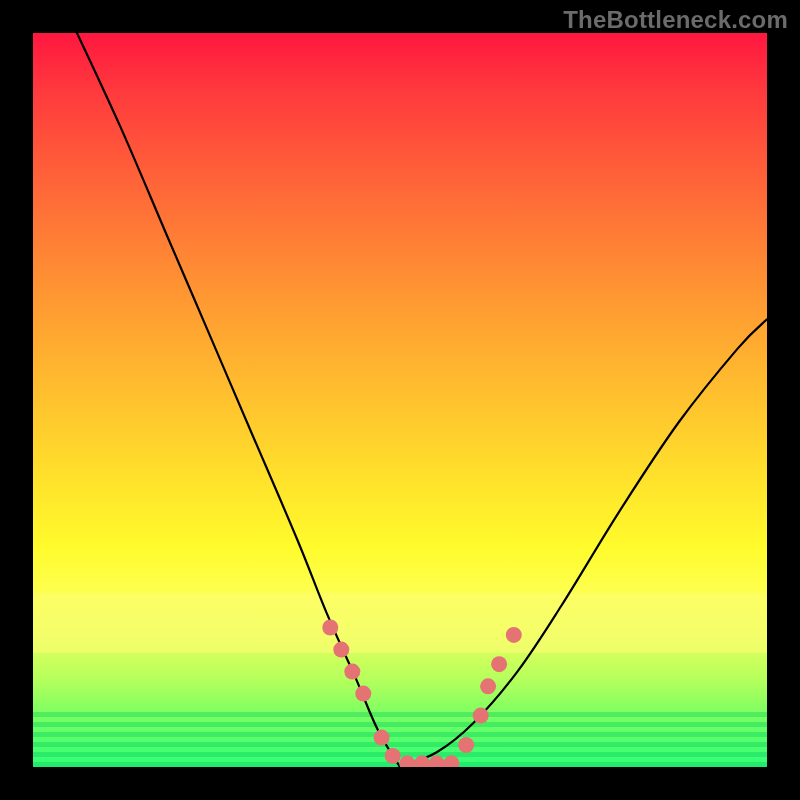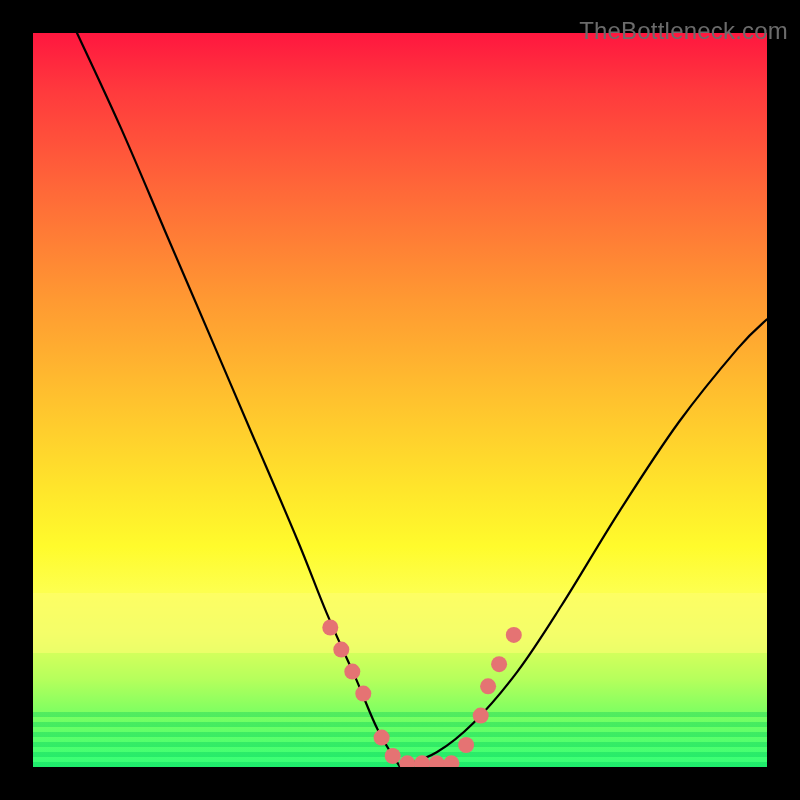--- a/index.html
+++ b/index.html
@@ -67,25 +67,25 @@
   }
   svg.curves {
     position: absolute;
     left: 0;
     top: 0;
     width: 734px;
     height: 734px;
   }
   .watermark {
     position: absolute;
-    top: 17px;
+    top: 6px;
     right: 12px;
     color: #6b6b6b;
     font-size: 24px;
-    font-weight: 400;
+    font-weight: 700;
     letter-spacing: 0.2px;
   }
 </style>
 </head>
 <body>
 
 <div class="frame">
   <div class="plot">
     <div class="yellow-band"></div>
     <div class="green-stripes"></div>

